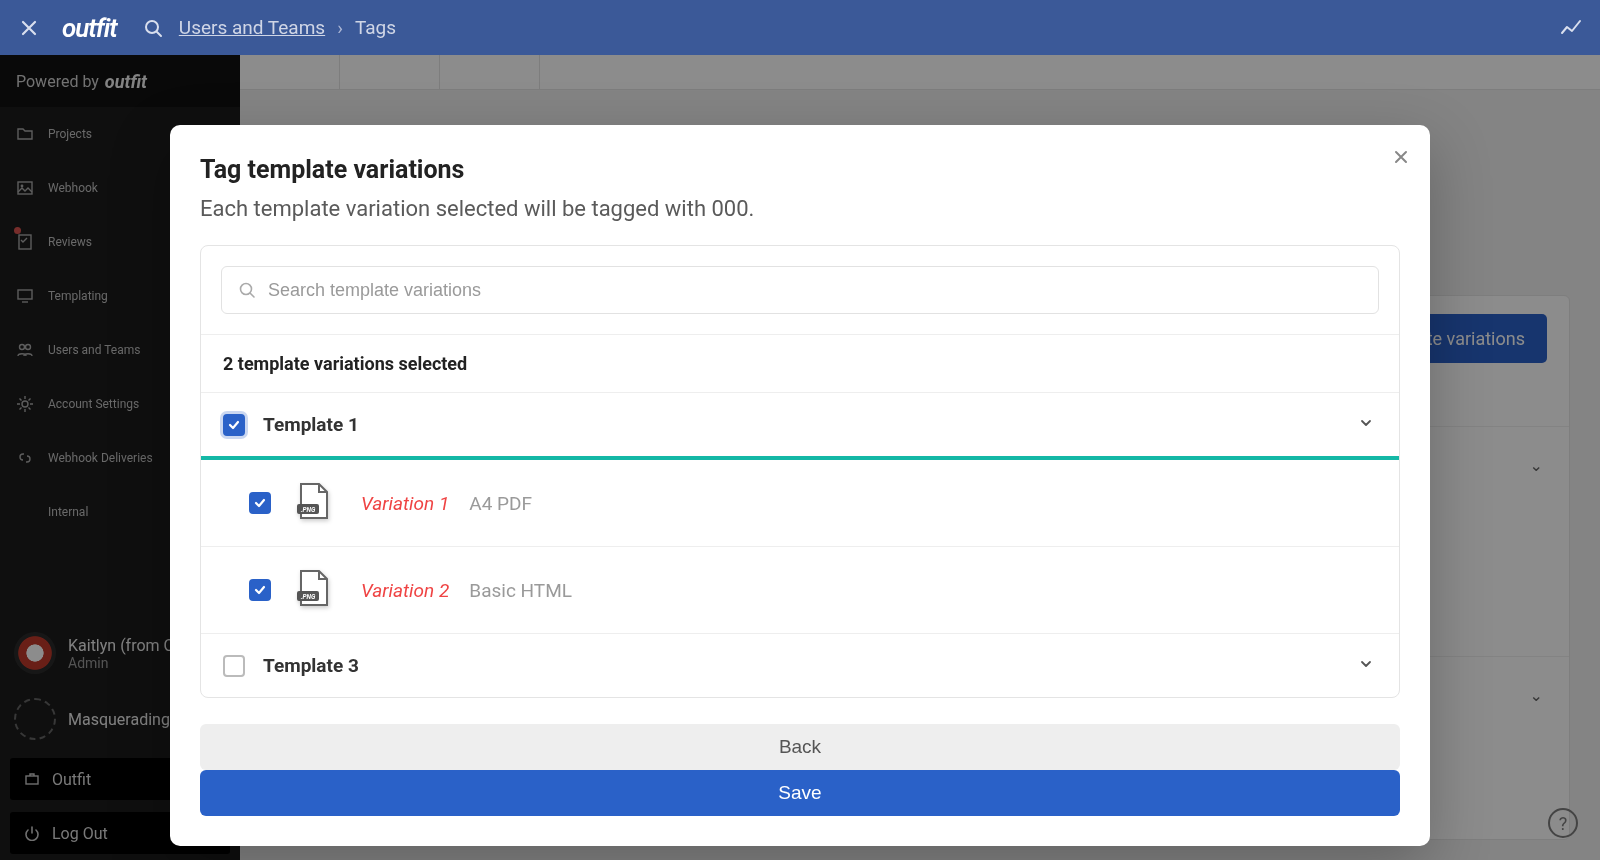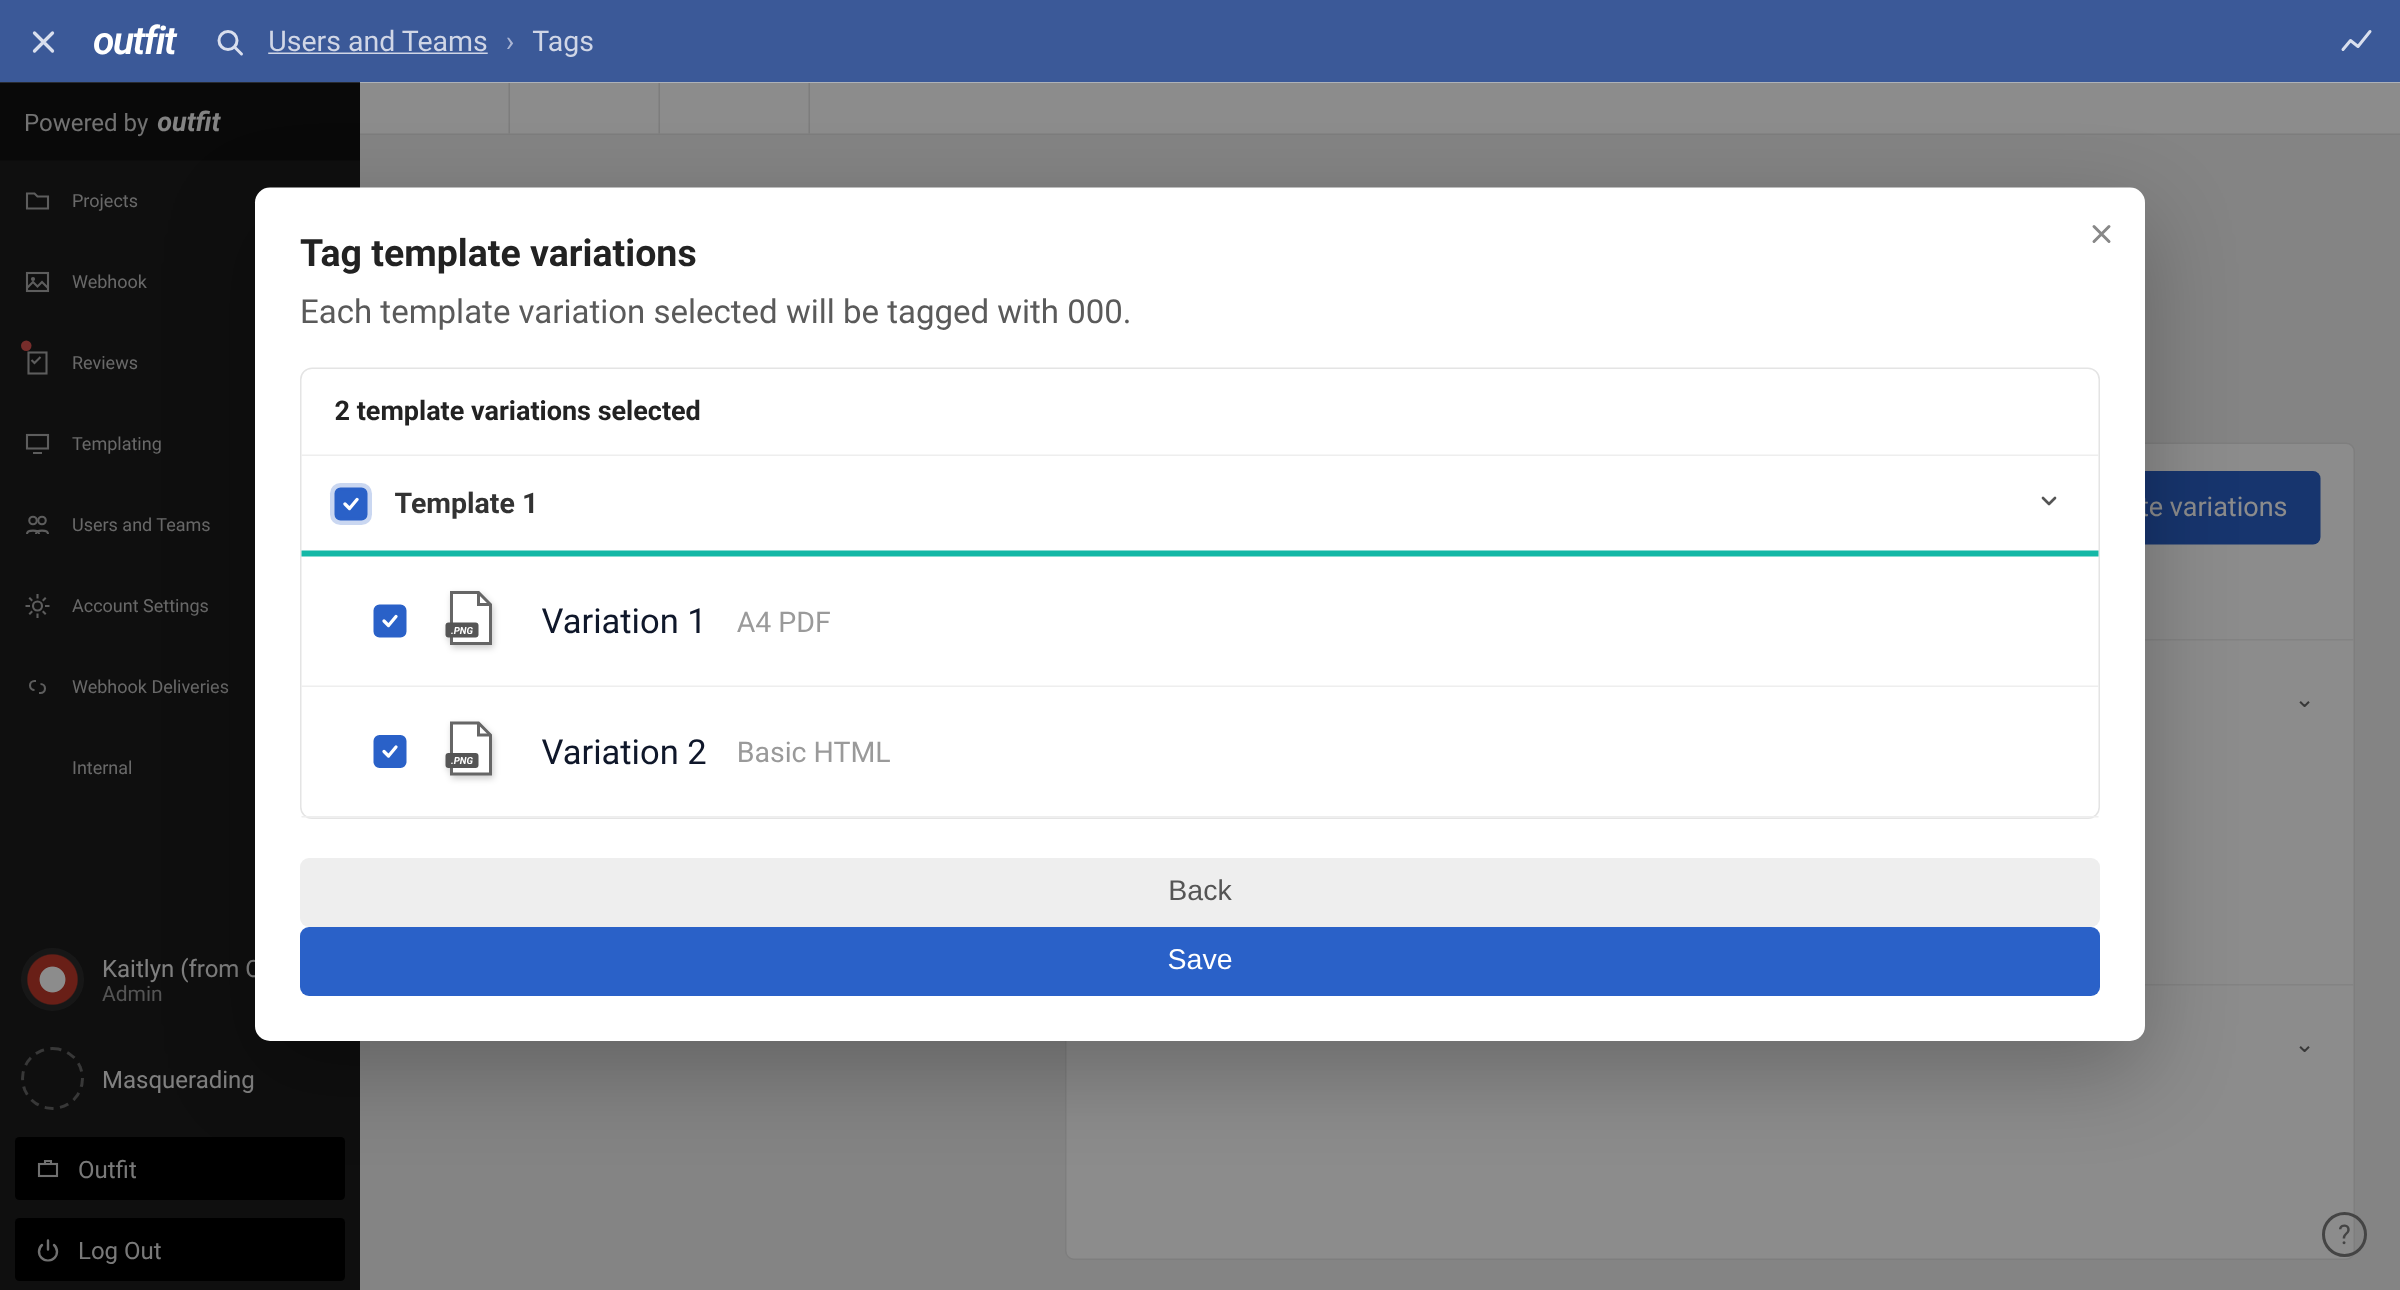--- a/index.html
+++ b/index.html
@@ -57,21 +57,21 @@
   .status-row { padding: 18px 22px; font-size:18px; font-weight:700; color:#222; border-bottom:1px solid #eee; }
   .group-row { display:flex; align-items:center; padding: 18px 22px; gap: 18px; border-bottom:4px solid #14b8a6; }
   .group-row.last { border-bottom:none; }
   .group-label { font-weight:700; font-size:19px; color:#333; flex:1; }
   .chk { width:22px; height:22px; border-radius:4px; border:2px solid #bbb; display:flex; align-items:center; justify-content:center; cursor:pointer; flex-shrink:0; }
   .chk.checked { background:#2a61c8; border-color:#2a61c8; }
   .chk.checked.focus { box-shadow: 0 0 0 3px rgba(42,97,200,0.25); }
   .chk svg { display:block; }
   .grp-chev { color:#666; cursor:pointer; padding:4px; }
   .var-row { display:flex; align-items:center; padding: 18px 22px 18px 48px; gap: 20px; border-bottom:1px solid #eee; }
-  .var-name { font-size:23px; color:#0f172a; }
+  .var-name { font-size:19px; color:#ef4444;font-style:italic; }
   .var-fmt { font-size:19px; color:#9a9a9a; }
   .thumb { width: 50px; height: 50px; display:flex; align-items:center; justify-content:flex-start;font-style:italic; }
   .thumb svg { filter: drop-shadow(1px 2px 2px rgba(0,0,0,0.2)); }
   .modal-footer { display:flex; margin-top: 26px; flex-direction: column; }
   .btn { border:none; border-radius:6px; padding: 12px 22px; font-size:19px; cursor:pointer; }
   .btn-back { background:#eee; color:#555; }
   .btn-save { background:#2a61c8; color:#fff; }
 
   .help-fab { position:absolute; right: 22px; bottom: 22px; width: 30px; height:30px; border:2px solid #444; border-radius:50%; display:flex; align-items:center; justify-content:center; color:#444; font-size:18px; cursor:pointer; }
 </style>
@@ -231,20 +231,29 @@
   <div class="modal">
     <div class="modal-close">
       <svg width="14" height="14" viewBox="0 0 14 14">
           <path d="M2 2l10 10M12 2L2 12" stroke="#888" stroke-width="2" stroke-linecap="round"></path>
         </svg>
     </div>
     <h1>Tag template variations</h1>
     <div class="subtitle">Each template variation selected will be tagged with 000.</div>
 
     <div class="listbox">
+      <div class="search-row">
+        <div class="search-field">
+          <svg width="18" height="18" viewBox="0 0 18 18">
+              <circle cx="8" cy="8" r="5.5" stroke="#aaa" stroke-width="1.6" fill="none"></circle>
+              <path d="M12.5 12.5L16 16" stroke="#aaa" stroke-width="1.6" stroke-linecap="round"></path>
+            </svg>
+          <input type="text" placeholder="Search template variations" style="">
+        </div>
+      </div>
       <div class="status-row">2 template variations selected</div>
 
       <div class="group-row">
         <div class="chk checked focus">
           <svg width="14" height="14" viewBox="0 0 14 14">
               <path d="M3 7l3 3 5-6" stroke="#fff" stroke-width="2.2" fill="none" stroke-linecap="round" stroke-linejoin="round"></path>
             </svg>
         </div>
         <div class="group-label">Template 1</div>
         <div class="grp-chev">
@@ -283,20 +292,29 @@
               <path d="M10 4h18l8 8v26H10z" fill="#fff" stroke="#666" stroke-width="2"></path>
               <path d="M28 4v8h8" fill="none" stroke="#666" stroke-width="2"></path>
               <rect x="6" y="24" width="22" height="10" rx="2" fill="#555"></rect>
               <text x="17" y="31.5" fill="#fff" font-size="6.5" text-anchor="middle" font-weight="700">.PNG</text>
             </svg>
         </div>
         <span class="var-name">Variation 2</span>
         <span class="var-fmt">Basic HTML</span>
       </div>
 
+      <div class="group-row last">
+        <div class="chk"></div>
+        <div class="group-label">Template 3</div>
+        <div class="grp-chev">
+          <svg width="14" height="14" viewBox="0 0 14 14">
+              <path d="M3 5l4 4 4-4" stroke="#555" stroke-width="1.8" fill="none" stroke-linecap="round" stroke-linejoin="round"></path>
+            </svg>
+        </div>
+      </div>
     </div>
 
     <div class="modal-footer">
       <button class="btn btn-back">Back</button>
       <button class="btn btn-save">Save</button>
     </div>
   </div>
 </div>
 
 <div class="help-fab">?</div>

